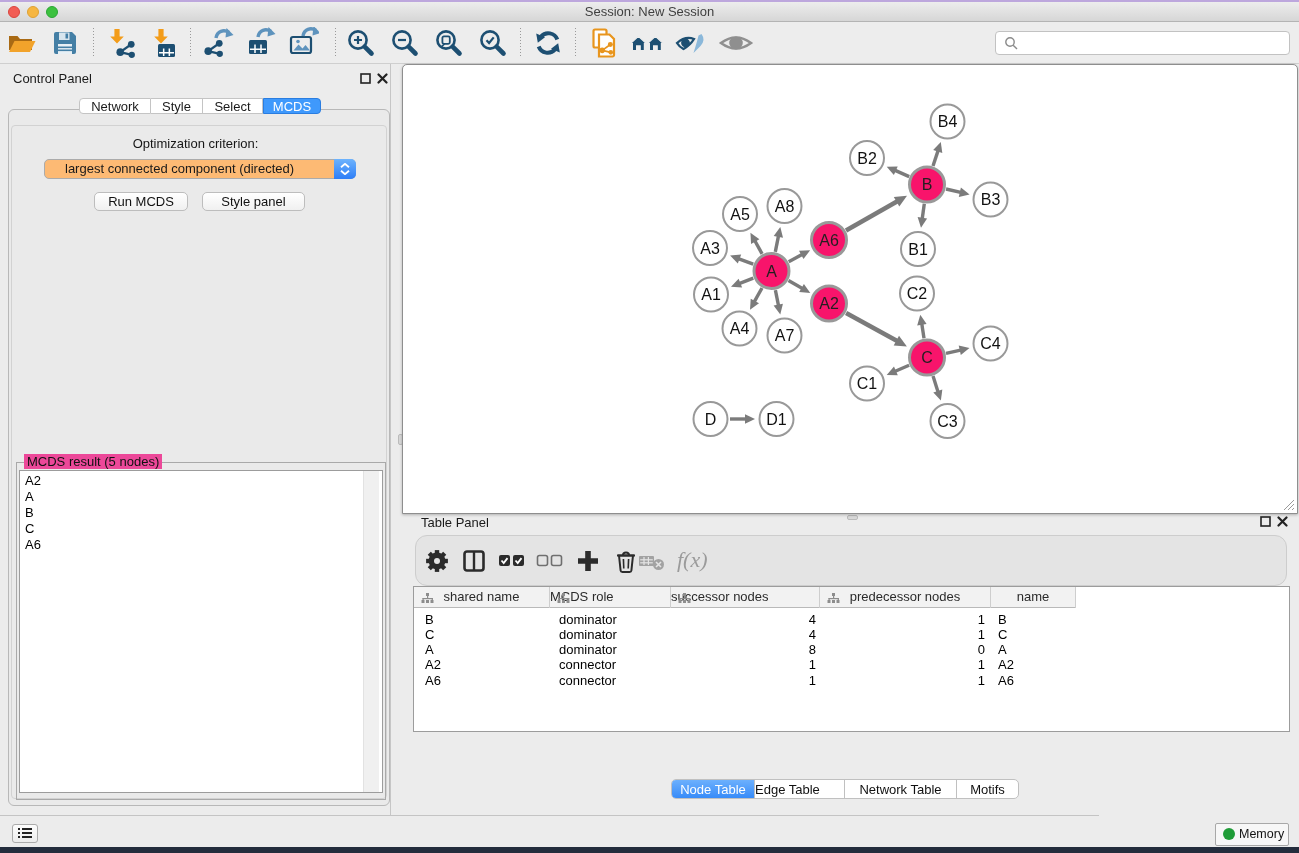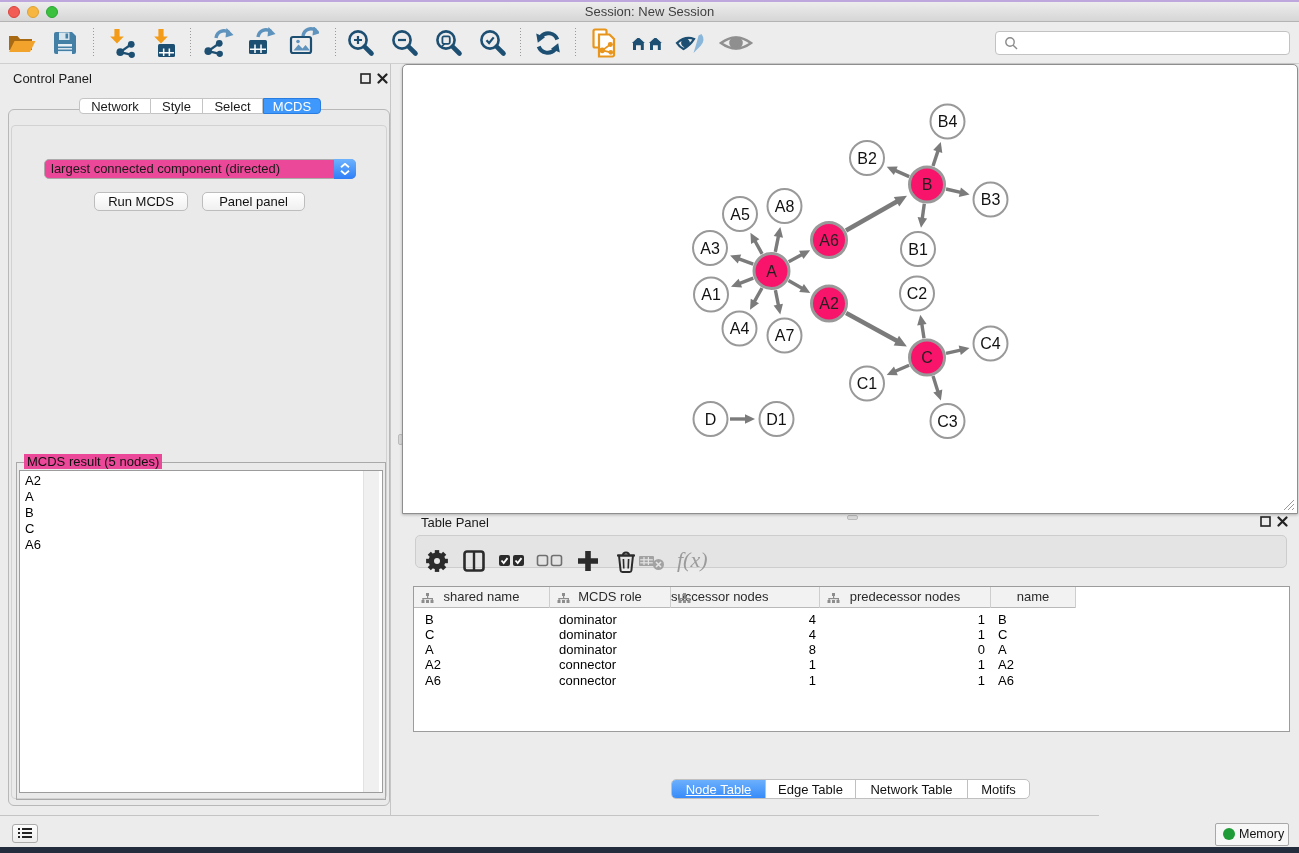--- a/index.html
+++ b/index.html
@@ -141,32 +141,33 @@
     </svg>
 
   <div class="abs" style="left:8px;top:45px;width:382px;height:697px;background:#eaeaea;border:1px solid #b8b8b8;border-radius:6px"></div>
   <div class="abs" style="left:11px;top:61px;width:376px;height:674px;border:1px solid #d2d2d2;border-radius:4px"></div>
 
   <div class="abs" style="left:79px;top:34px;width:72px;height:16px;background:#fff;border:1px solid #c4c4c4;border-radius:4px 0 0 4px;text-align:center;line-height:15px">Network</div>
   <div class="abs" style="left:151px;top:34px;width:52px;height:16px;background:#fff;border:1px solid #c4c4c4;border-left:none;text-align:center;line-height:15px">Style</div>
   <div class="abs" style="left:203px;top:34px;width:60px;height:16px;background:#fff;border:1px solid #c4c4c4;border-left:none;text-align:center;line-height:15px">Select</div>
   <div class="abs" style="left:263px;top:34px;width:58px;height:16px;background:#3f99fc;border:1px solid #2a7de0;border-radius:0 4px 4px 0;text-align:center;line-height:15px;color:#fff">MCDS</div>
 
-
-  <div class="abs" style="left:44px;top:95px;width:312px;height:20px;background:#ec4899;border:1px solid #ababab;border-radius:5px;line-height:18px;padding-left:6px">largest connected component (directed)
+  <div class="abs" style="left:0;top:72px;width:391px;text-align:center;color:#161616">Optimization criterion:</div>
+
+  <div class="abs" style="left:44px;top:95px;width:312px;height:20px;background:#fdba74;border:1px solid #ababab;border-radius:5px;line-height:18px;padding-left:20px">largest connected component (directed)
     <div class="abs" style="right:-1px;top:-1px;width:22px;height:20px;background:linear-gradient(#6db3fd,#2e7ef7);border-radius:0 5px 5px 0">
       <svg width="10" height="12" viewBox="0 0 10 12" style="position:absolute;left:6px;top:4px">
           <path d="M1 4.2 L5 0.8 L9 4.2" fill="none" stroke="#fff" stroke-width="1.8"></path>
           <path d="M1 7.8 L5 11.2 L9 7.8" fill="none" stroke="#fff" stroke-width="1.8"></path>
         </svg>
     </div>
   </div>
 
   <button class="abs" style="left:94px;top:128px;width:94px;height:19px;background:linear-gradient(#fff,#f0f0f0);border:1px solid #bdbdbd;border-radius:5px;font:13px 'Liberation Sans';color:#111">Run MCDS</button>
-  <button class="abs" style="left:202px;top:128px;width:103px;height:19px;background:linear-gradient(#fff,#f0f0f0);border:1px solid #bdbdbd;border-radius:5px;font:13px 'Liberation Sans';color:#111">Panel panel</button>
+  <button class="abs" style="left:202px;top:128px;width:103px;height:19px;background:linear-gradient(#fff,#f0f0f0);border:1px solid #bdbdbd;border-radius:5px;font:13px 'Liberation Sans';color:#111">Style panel</button>
 
   <div class="abs" style="left:16px;top:398px;width:370px;height:338px;border:1px solid #a9a9a9">
      <div class="abs" style="left:7px;top:-9px;background:#ec4899;padding:0 3px;color:#111">MCDS result (5 nodes)</div>
      <div class="abs" style="left:2px;top:7px;width:364px;height:323px;background:#fff;border:1px solid #9c9c9c;line-height:16px;padding:2px 0 0 5px;color:#000">A2<br>A<br>B<br>C<br>A6
         <div class="abs" style="right:3px;top:0;width:16px;height:321px;background:#f0f0f0;border-left:1px solid #e2e2e2"></div>
      </div>
   </div>
 </div>
 
 <div class="abs" style="left:398px;top:434px;width:5px;height:11px;background:#d8d8d8;border:1px solid #bbb;border-radius:2px"></div>
@@ -264,21 +265,21 @@
 
 <div class="abs" style="left:402px;top:510px;width:897px;height:293px">
   <div class="abs" style="left:19px;top:5px;color:#1a1a1a">Table Panel</div>
   <svg class="abs" style="left:858px;top:6px" width="11" height="11" viewBox="0 0 11 11">
       <rect x="1" y="1" width="9" height="9" fill="none" stroke="#222" stroke-width="1.6"></rect>
     </svg>
   <svg class="abs" style="left:875px;top:6px" width="11" height="11" viewBox="0 0 11 11">
       <path d="M1.5 1.5 L9.5 9.5 M9.5 1.5 L1.5 9.5" stroke="#222" stroke-width="2.2" stroke-linecap="round"></path>
     </svg>
 
-  <div class="abs" style="left:13px;top:25px;width:872px;height:33px;background:#e4e4e4;border:1px solid #cdcdcd;border-radius:5px">
+  <div class="abs" style="left:13px;top:25px;width:872px;height:51px;background:#e4e4e4;border:1px solid #cdcdcd;border-radius:12px">
     <svg class="abs" style="left:8px;top:12px" width="26" height="26" viewBox="0 0 26 26">
         <rect x="10.8" y="2.0999999999999996" width="4.4" height="5" fill="#2b2b2b" transform="rotate(0 13 13)"></rect>
         <rect x="10.8" y="2.0999999999999996" width="4.4" height="5" fill="#2b2b2b" transform="rotate(45 13 13)"></rect>
         <rect x="10.8" y="2.0999999999999996" width="4.4" height="5" fill="#2b2b2b" transform="rotate(90 13 13)"></rect>
         <rect x="10.8" y="2.0999999999999996" width="4.4" height="5" fill="#2b2b2b" transform="rotate(135 13 13)"></rect>
         <rect x="10.8" y="2.0999999999999996" width="4.4" height="5" fill="#2b2b2b" transform="rotate(180 13 13)"></rect>
         <rect x="10.8" y="2.0999999999999996" width="4.4" height="5" fill="#2b2b2b" transform="rotate(225 13 13)"></rect>
         <rect x="10.8" y="2.0999999999999996" width="4.4" height="5" fill="#2b2b2b" transform="rotate(270 13 13)"></rect>
         <rect x="10.8" y="2.0999999999999996" width="4.4" height="5" fill="#2b2b2b" transform="rotate(315 13 13)"></rect>
         <circle cx="13" cy="13" r="8.4" fill="#2b2b2b"></circle>
@@ -327,21 +328,21 @@
                 <rect x="5" y="0" width="3" height="3"></rect>
                 <rect x="0.5" y="7" width="3" height="3"></rect>
                 <rect x="5" y="7" width="3" height="3"></rect>
                 <rect x="9.5" y="7" width="3" height="3"></rect>
                 <rect x="6" y="3" width="1.2" height="3"></rect>
                 <rect x="1.5" y="5" width="10.4" height="1.2"></rect>
                 <rect x="1.5" y="5" width="1.2" height="2"></rect>
                 <rect x="10.7" y="5" width="1.2" height="2"></rect>
               </g>
             </svg></span>shared name</div>
-    <div class="abs" style="left:136px;top:0;width:121px;height:21px;border-right:1px solid #cecece;text-align:center;line-height:20px;color:#2b2b2b"><span style="position:absolute;left:7px;top:4px"><svg width="13" height="12" viewBox="0 0 13 12" style="margin:0 6px 0 0;vertical-align:0">
+    <div class="abs" style="left:136px;top:0;width:121px;height:21px;border-right:1px solid #cecece;text-align:left;line-height:20px;color:#2b2b2b"><span style="position:absolute;left:7px;top:4px"><svg width="13" height="12" viewBox="0 0 13 12" style="margin:0 6px 0 0;vertical-align:0">
               <g fill="#8d8d8d">
                 <rect x="5" y="0" width="3" height="3"></rect>
                 <rect x="0.5" y="7" width="3" height="3"></rect>
                 <rect x="5" y="7" width="3" height="3"></rect>
                 <rect x="9.5" y="7" width="3" height="3"></rect>
                 <rect x="6" y="3" width="1.2" height="3"></rect>
                 <rect x="1.5" y="5" width="10.4" height="1.2"></rect>
                 <rect x="1.5" y="5" width="1.2" height="2"></rect>
                 <rect x="10.7" y="5" width="1.2" height="2"></rect>
               </g>
@@ -403,22 +404,22 @@
     <div class="abs" style="left:0;top:85.69999999999999px;width:875px;height:15px;line-height:15px;color:#000">
     <div class="abs" style="left:11px;top:0">A6</div>
     <div class="abs" style="left:145px;top:0">connector</div>
     <div class="abs" style="left:257px;top:0;width:145px;text-align:right">1</div>
     <div class="abs" style="left:406px;top:0;width:165px;text-align:right">1</div>
     <div class="abs" style="left:584px;top:0">A6</div>
     </div>
   </div>
 
   <div class="abs" style="left:269px;top:269px;height:20px;display:flex;border:1px solid #c0c0c0;border-radius:5px;background:#fff;overflow:hidden">
-      <div style="width:93px;height:20px;line-height:19px;text-align:center;background:linear-gradient(#6cb0fd,#3187f8);color:#fff;text-decoration:underline;">Node Table</div>
-      <div style="width:90px;height:20px;line-height:19px;text-align:center;color:#111;border-left:1px solid #c0c0c0;">Edge Table</div>
+      <div style="width:82px;height:20px;line-height:19px;text-align:center;background:linear-gradient(#6cb0fd,#3187f8);color:#fff;">Node Table</div>
+      <div style="width:90px;height:20px;line-height:19px;text-align:left;color:#111;border-left:1px solid #c0c0c0;">Edge Table</div>
       <div style="width:112px;height:20px;line-height:19px;text-align:center;color:#111;border-left:1px solid #c0c0c0;">Network Table</div>
       <div style="width:62px;height:20px;line-height:19px;text-align:center;color:#111;border-left:1px solid #c0c0c0;">Motifs</div>
     </div>
 </div>
 
 <div class="abs" style="left:0;top:815px;width:1099px;height:32px;background:#ececec;border-top:1px solid #c4c4c4">
   <div class="abs" style="left:12px;top:8px;width:26px;height:19px;background:linear-gradient(#fdfdfd,#ececec);border:1px solid #ababab;border-radius:3px">
     <svg width="14" height="11" viewBox="0 0 14 11" style="position:absolute;left:5px;top:3px">
         <g fill="#222">
           <rect x="0" y="0" width="2" height="2"></rect>

